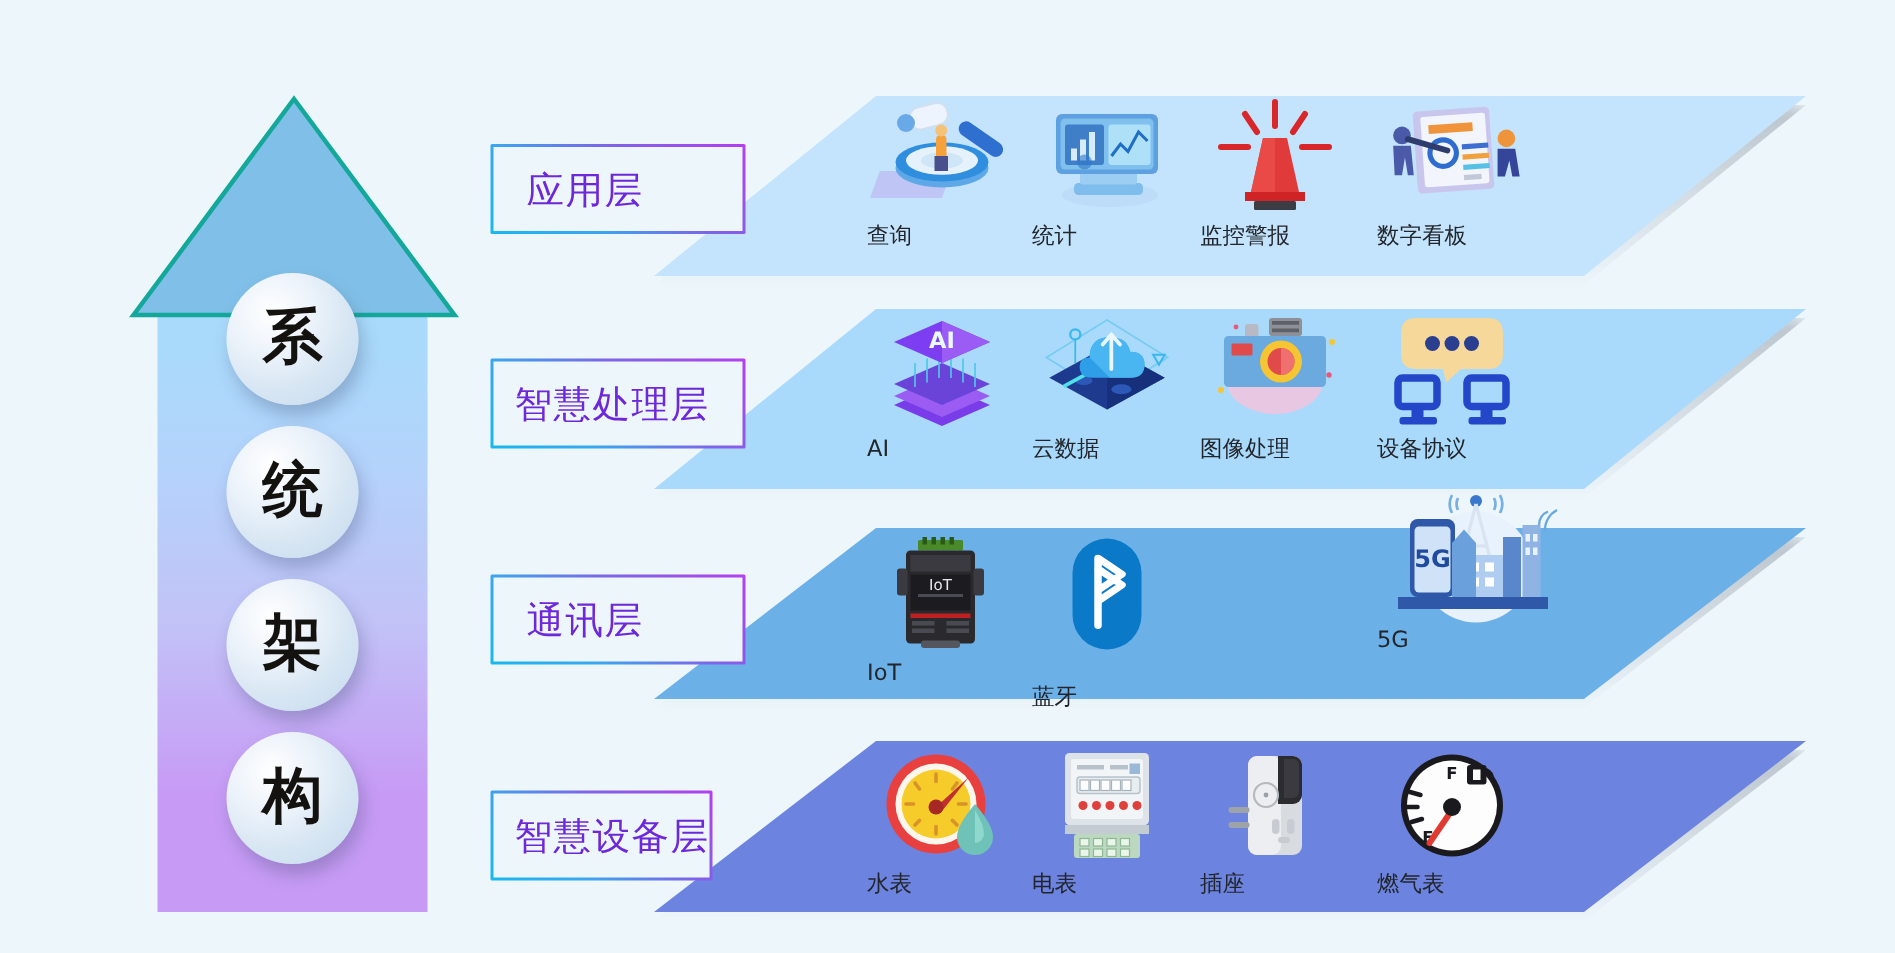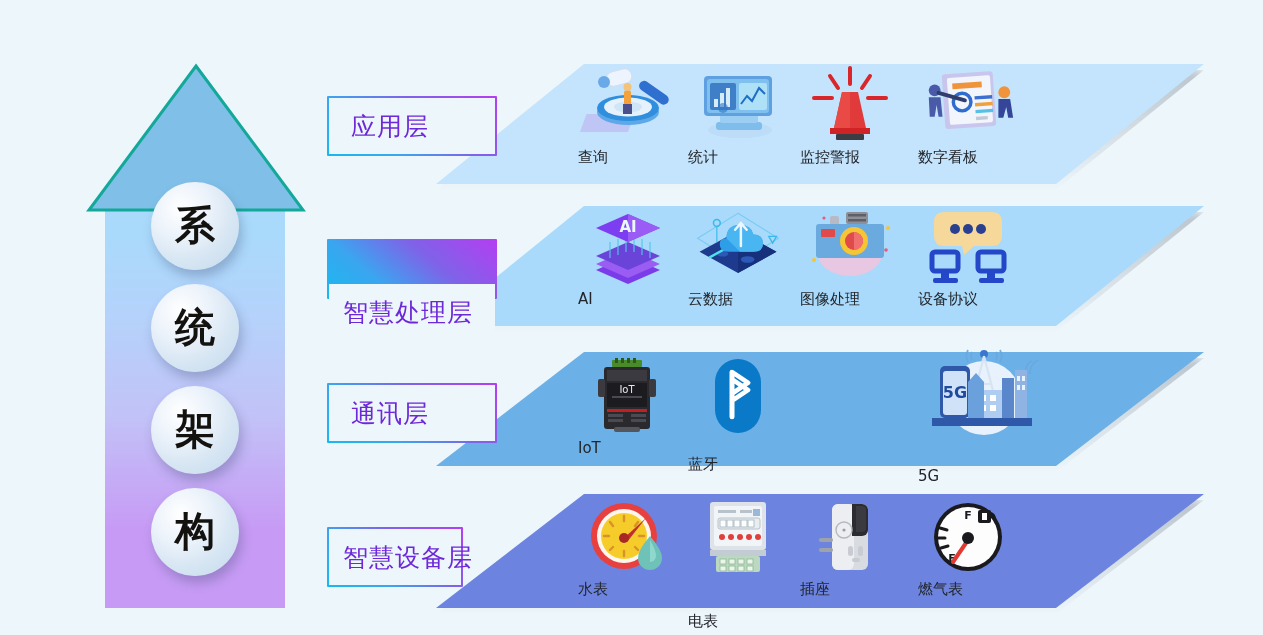--- a/index.html
+++ b/index.html
@@ -203,21 +203,21 @@
         </g>
       </svg>
     </div>
     <div class="cap">数字看板</div>
   </div>
 
   <div class="band-shadow" style="--tl:148px; left:436px; top:212px; width:768px; height:120px;"></div>
   <div class="band" style="--tl:148px; left:436px; top:206px; width:768px; height:120px; background:#a9dafb;"></div>
 
   <div class="label-box" style="left:327px; top:239px; width:170px; height:60px;">
-    <div class="label-inner" style="padding-left:14px;margin-top:43px;">
+    <div class="label-inner" style="padding-left:14px;">
       <span>智慧处理层</span>
     </div>
   </div>
 
   <div class="item" style="left:578px; top:208px;">
     <div class="glyph">
       <svg width="96" height="78" viewBox="0 0 96 78">
         <path d="M48 48 L80 62 L48 76 L16 62 Z" fill="#7a3ce8"></path>
         <path d="M48 42 L80 56 L48 70 L16 56 Z" fill="#9a5cf2"></path>
         <path d="M48 34 L80 48 L48 62 L16 48 Z" fill="#6a44d8"></path>
@@ -353,21 +353,21 @@
     <div class="glyph">
       <svg width="96" height="78" viewBox="0 0 96 78">
         <rect x="25" y="2" width="46" height="74" rx="23" fill="#0a7ac8"></rect>
         <path d="M42 18 L58 30 L42 42 L42 10 L58 22 L42 34 L42 60" fill="none" stroke="#ffffff" stroke-width="5" stroke-linejoin="round" stroke-linecap="round" transform="translate(0,6) scale(1,0.9)"></path>
       </svg>
     </div>
     <div class="cap">蓝牙</div>
   </div>
 
 
-  <div class="item" style="left:918px; top:348px;gap:30px;">
+  <div class="item" style="left:918px; top:328px;">
     <div class="glyph" style="height:88px;width:130px;">
       <svg width="130" height="88" viewBox="0 0 130 88">
         <circle cx="66" cy="50" r="37" fill="#e8f2fc"></circle>
         <g stroke="#6aa8e0" stroke-width="1.8" fill="none" opacity=".9">
           <path d="M54 12 a9 9 0 0 1 0 -8"></path>
             <path d="M50 14 a13 13 0 0 1 0 -12"></path>
           <path d="M78 12 a9 9 0 0 0 0 -8"></path>
             <path d="M82 14 a13 13 0 0 0 0 -12"></path>
         </g>
         <circle cx="66" cy="6" r="4" fill="#3a78d0"></circle>
@@ -403,21 +403,21 @@
             <path d="M112 26 a15 15 0 0 1 8 -14"></path>
         </g>
       </svg>
     </div>
     <div class="cap" style="margin-top:1px;">5G</div>
   </div>
 
   <div class="band-shadow" style="--tl:148px; left:436px; top:500px; width:768px; height:114px;"></div>
   <div class="band" style="--tl:148px; left:436px; top:494px; width:768px; height:114px; background:#6c84e0;"></div>
 
-  <div class="label-box" style="left:327px; top:527px; width:136px; height:60px;">
+  <div class="label-box" style="left:327px; top:527px; width:148px; height:60px;">
     <div class="label-inner" style="padding-left:14px;">
       <span>智慧设备层</span>
     </div>
   </div>
 
   <div class="item" style="left:578px; top:498px;">
     <div class="glyph">
       <svg width="96" height="78" viewBox="0 0 96 78">
         <circle cx="44" cy="38" r="33" fill="#e8403f"></circle>
         <circle cx="44" cy="38" r="27" fill="#fdf6ec"></circle>
@@ -434,21 +434,21 @@
         </g>
         <path d="M44 40 L66 20 L47 44 Z" fill="#c0302e"></path>
         <circle cx="44" cy="40" r="5" fill="#a82826"></circle>
         <path d="M70 38 q12 14 12 22 a12 12 0 0 1 -24 0 q0 -8 12 -22 z" fill="#6ec2b8"></path>
         <path d="M70 42 q6 10 6 16 a6 6 0 0 1 -6 6 z" fill="#8ed8ce"></path>
       </svg>
     </div>
     <div class="cap">水表</div>
   </div>
 
-  <div class="item" style="left:688px; top:498px;gap:32px;">
+  <div class="item" style="left:688px; top:498px;">
     <div class="glyph">
       <svg width="96" height="78" viewBox="0 0 96 78">
         <rect x="20" y="4" width="56" height="48" rx="3" fill="#dde3e8"></rect>
         <rect x="24" y="8" width="48" height="40" rx="2" fill="#f2f5f7"></rect>
         <rect x="28" y="12" width="18" height="3" fill="#b8c2ca"></rect>
         <rect x="50" y="12" width="12" height="3" fill="#b8c2ca"></rect>
         <rect x="63" y="11" width="7" height="7" fill="#9ab8d8"></rect>
         <rect x="28" y="20" width="42" height="11" rx="2" fill="#e8edf0" stroke="#b8c2ca" stroke-width="1"></rect>
         <g fill="#fbfdfe" stroke="#a8b4bc" stroke-width="0.8">
           <rect x="30" y="22" width="6" height="7"></rect>

